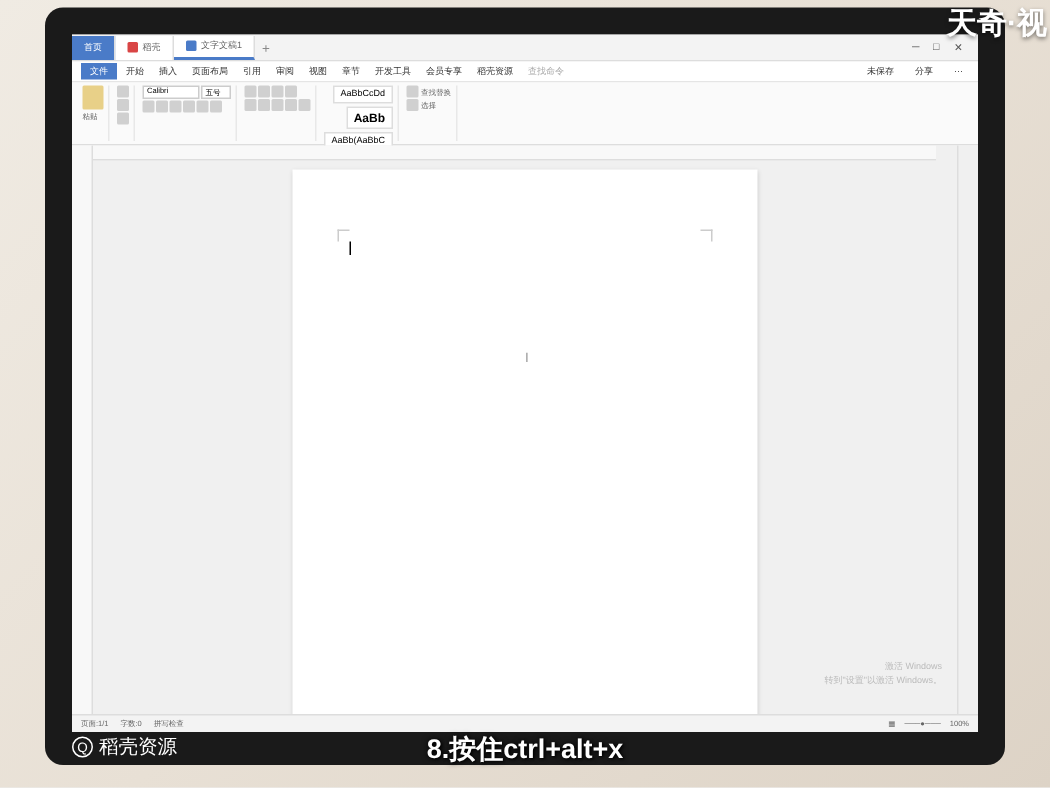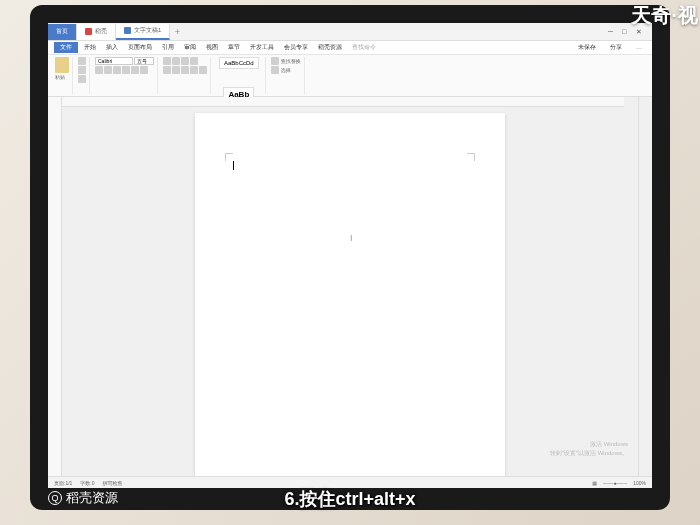--- a/index.html
+++ b/index.html
@@ -22,21 +22,21 @@
 .menu-item.file{background:#4a7bc8;color:#fff;padding:1px 6px}
 .menu-right{margin-left:auto;display:flex;gap:6px;align-items:center}
 .ribbon{height:42px;background:#fafafa;border-bottom:1px solid #ddd;display:flex;align-items:center;padding:2px 4px;gap:2px}
 .rgroup{display:flex;flex-direction:column;gap:1px;padding:0 3px;border-right:1px solid #e8e8e8;height:100%}
 .rrow{display:flex;gap:2px;align-items:center}
 .ricon{width:10px;height:10px;background:#d0d0d0;border-radius:1px}
 .ricon.sm{width:8px;height:8px}
 .rtext{font-size:5px;color:#666}
 .font-sel{display:flex;gap:1px}
 .font-box{border:1px solid #ccc;font-size:5px;padding:0 2px;background:#fff}
-.styles{display:flex;gap:18px;align-items:center}
+.styles{display:flex;gap:2px;align-items:flex-end}
 .style-box{border:1px solid #ddd;padding:2px 4px;font-size:6px;background:#fff}
 .style-box .big{font-size:8px;font-weight:bold}
 .workspace{position:absolute;top:74px;bottom:12px;left:0;right:0;background:#f0f0f0;display:flex}
 .ruler-v{width:14px;background:#f8f8f8;border-right:1px solid #ddd}
 .doc-area{flex:1;display:flex;justify-content:center;padding-top:4px;position:relative;overflow:hidden}
 .ruler-h{position:absolute;top:0;left:0;right:14px;height:10px;background:#f8f8f8;border-bottom:1px solid #ddd}
 .page{width:310px;height:420px;background:#fff;box-shadow:0 1px 3px rgba(0,0,0,0.15);margin-top:12px;position:relative}
 .page-margin{position:absolute;top:48px;left:38px;right:38px}
 .cursor{width:1px;height:9px;background:#000;animation:blink 1s infinite}
 @keyframes blink{50%{opacity:0}}
@@ -194,13 +194,13 @@
 </div>
 
 </div>
 </div>
 
 <div class="overlay-tr">天奇·视</div>
 <div class="overlay-bl">
   <span class="logo">Q</span>
   <span>稻壳资源</span>
 </div>
-<div class="overlay-cap">6.按住ctrl+alt+x</div>
+<div class="overlay-cap">8.按住ctrl+alt+x</div>
 
 </body></html>

